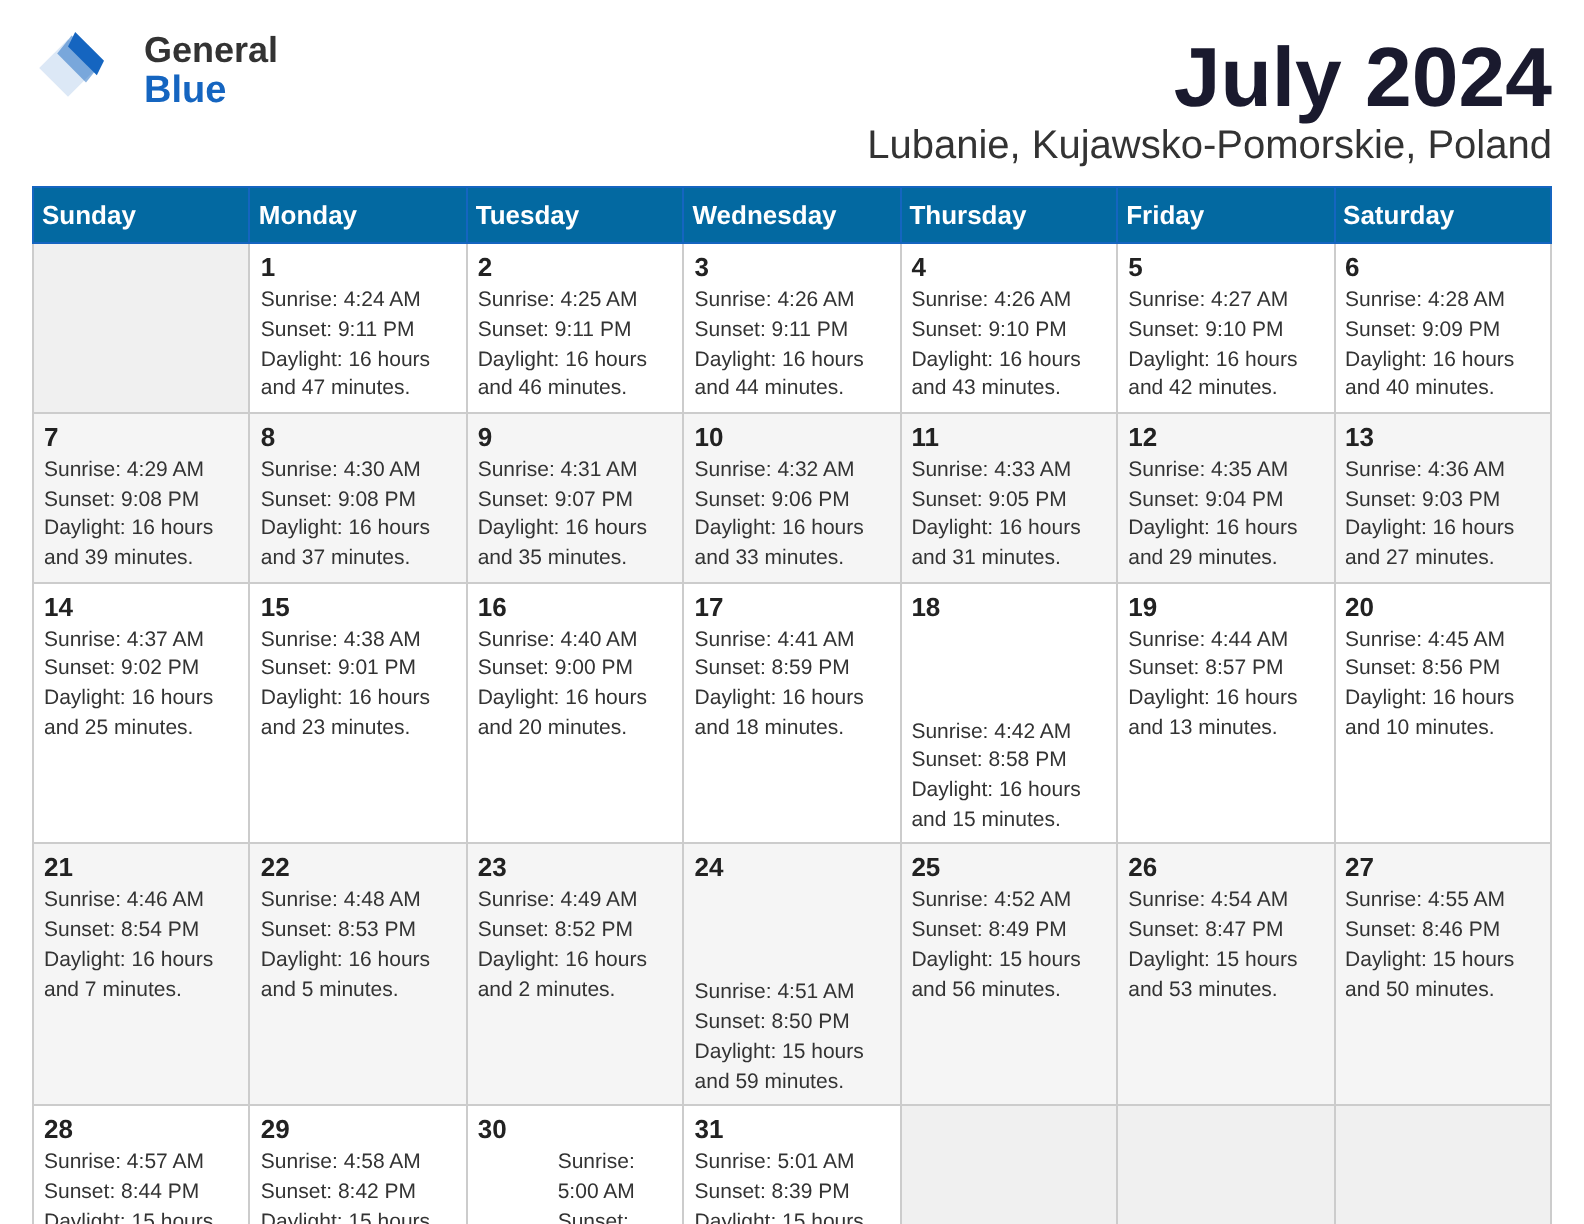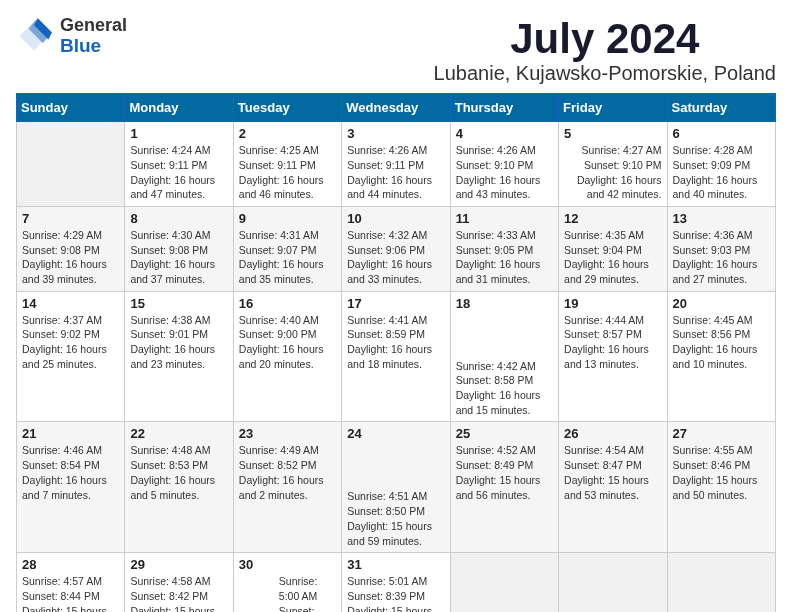--- a/index.html
+++ b/index.html
@@ -11,22 +11,21 @@
       padding: 16px;
     }
     .header {
       display: flex;
       justify-content: space-between;
       align-items: flex-start;
       margin-bottom: 8px;
     }
     .logo {
       display: flex;
-      align-items: center;
-      gap: 8px;
+      gap: 20px;
     }
     .logo-text {
       display: flex;
       flex-direction: column;
       line-height: 1.1;
     }
     .logo-general {
       font-size: 18px;
       font-weight: bold;
       color: #333;
@@ -34,21 +33,21 @@
     .logo-blue {
       font-size: 19px;
       font-weight: bold;
       color: #1565c0;
     }
     .logo-icon {
       width: 36px;
       height: 36px;
     }
     .title-block {
-      text-align: center;
+      text-align: right;
     }
     .month-title {
       font-size: 42px;
       font-weight: bold;
       color: #1a1a2e;
       line-height: 1.1;
     }
     .location-title {
       font-size: 20px;
       color: #333;
@@ -155,21 +154,21 @@
 Daylight: 16 hours and 44 minutes.</div>
         </td>
         <td>
           <span class="day-number">4</span>
           <div class="day-info" style="white-space: pre-line;">Sunrise: 4:26 AM
 Sunset: 9:10 PM
 Daylight: 16 hours and 43 minutes.</div>
         </td>
         <td>
           <span class="day-number">5</span>
-          <div class="day-info" style="white-space: pre-line; text-align: right;">Sunrise: 4:27 AM
+          <div class="day-info" style="white-space: pre-line;">Sunrise: 4:27 AM
 Sunset: 9:10 PM
 Daylight: 16 hours and 42 minutes.</div>
         </td>
         <td>
           <span class="day-number">6</span>
           <div class="day-info" style="white-space: pre-line;">Sunrise: 4:28 AM
 Sunset: 9:09 PM
 Daylight: 16 hours and 40 minutes.</div>
         </td>
       </tr>

